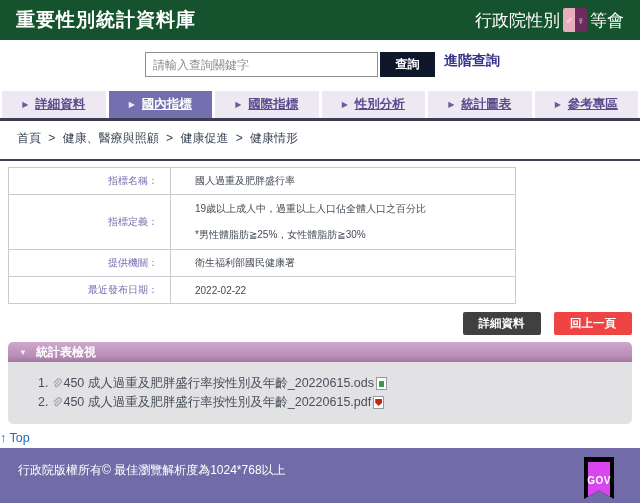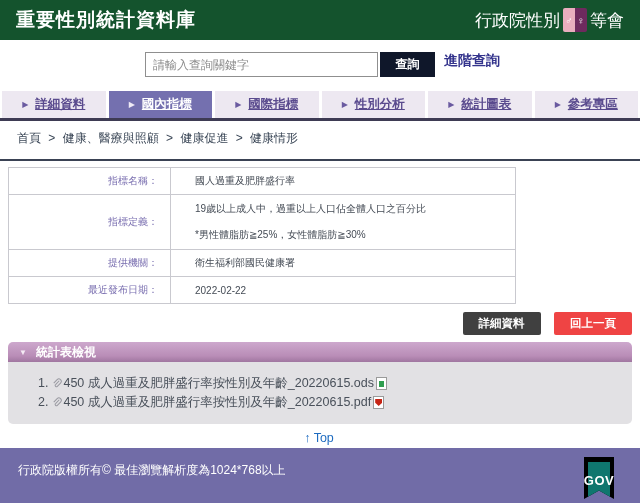--- a/index.html
+++ b/index.html
@@ -98,36 +98,36 @@
     background:#ffffff; border:1px solid #9a9a9a; vertical-align:-2px;
   }
   .file-icon.ods::after {
     content:""; position:absolute; left:2px; right:2px; top:3px; bottom:2px; background:#2f9e4f;
   }
   .file-icon.pdf::after {
     content:""; position:absolute; left:1px; right:1px; top:2px; bottom:2px; background:#c62314;
     clip-path:polygon(0 0,100% 0,100% 55%,50% 100%,0 55%);
   }
   
-  .top-row { text-align:center; padding:4px 2px 4px 0; height:22px; }
+  .top-row { text-align:left; padding:4px 2px 4px 0; height:22px; }
   .top-link { color:#1e6bc0; font-size:12.5px; text-decoration:none; cursor:pointer; }
   
   .footer {
     margin-top:2px; height:66px; background:#716ca7; color:#ffffff;
     padding:11px 18px 0; font-size:12px; line-height:22px; position:relative;
   }
   .footer a { color:#ffffff; text-decoration:none; cursor:pointer; }
   .gov-mark {
     position:absolute; right:26px; top:9px; width:30px; height:42px; background:#000000;
     clip-path:polygon(0 0,100% 0,100% 100%,50% 80%,0 100%);
   }
   .gov-inner {
-    position:absolute; left:4px; right:4px; top:5px; height:38px; background:#0f766e;
+    position:absolute; left:4px; right:4px; top:5px; height:38px; background:#d946ef;
     display:flex; align-items:center; justify-content:center;
-    color:#ffffff; font-size:13px; font-weight:bold; letter-spacing:0.5px;
+    color:#ffffff; font-size:10px; font-weight:bold; letter-spacing:0.5px;
   }
 </style>
 </head>
 <body>
 
 <div class="top-bar">
   <div class="site-title">重要性別統計資料庫</div>
   <div class="org-logo">
     <span class="org-text">行政院性別</span>
     <span class="gender-mark">

